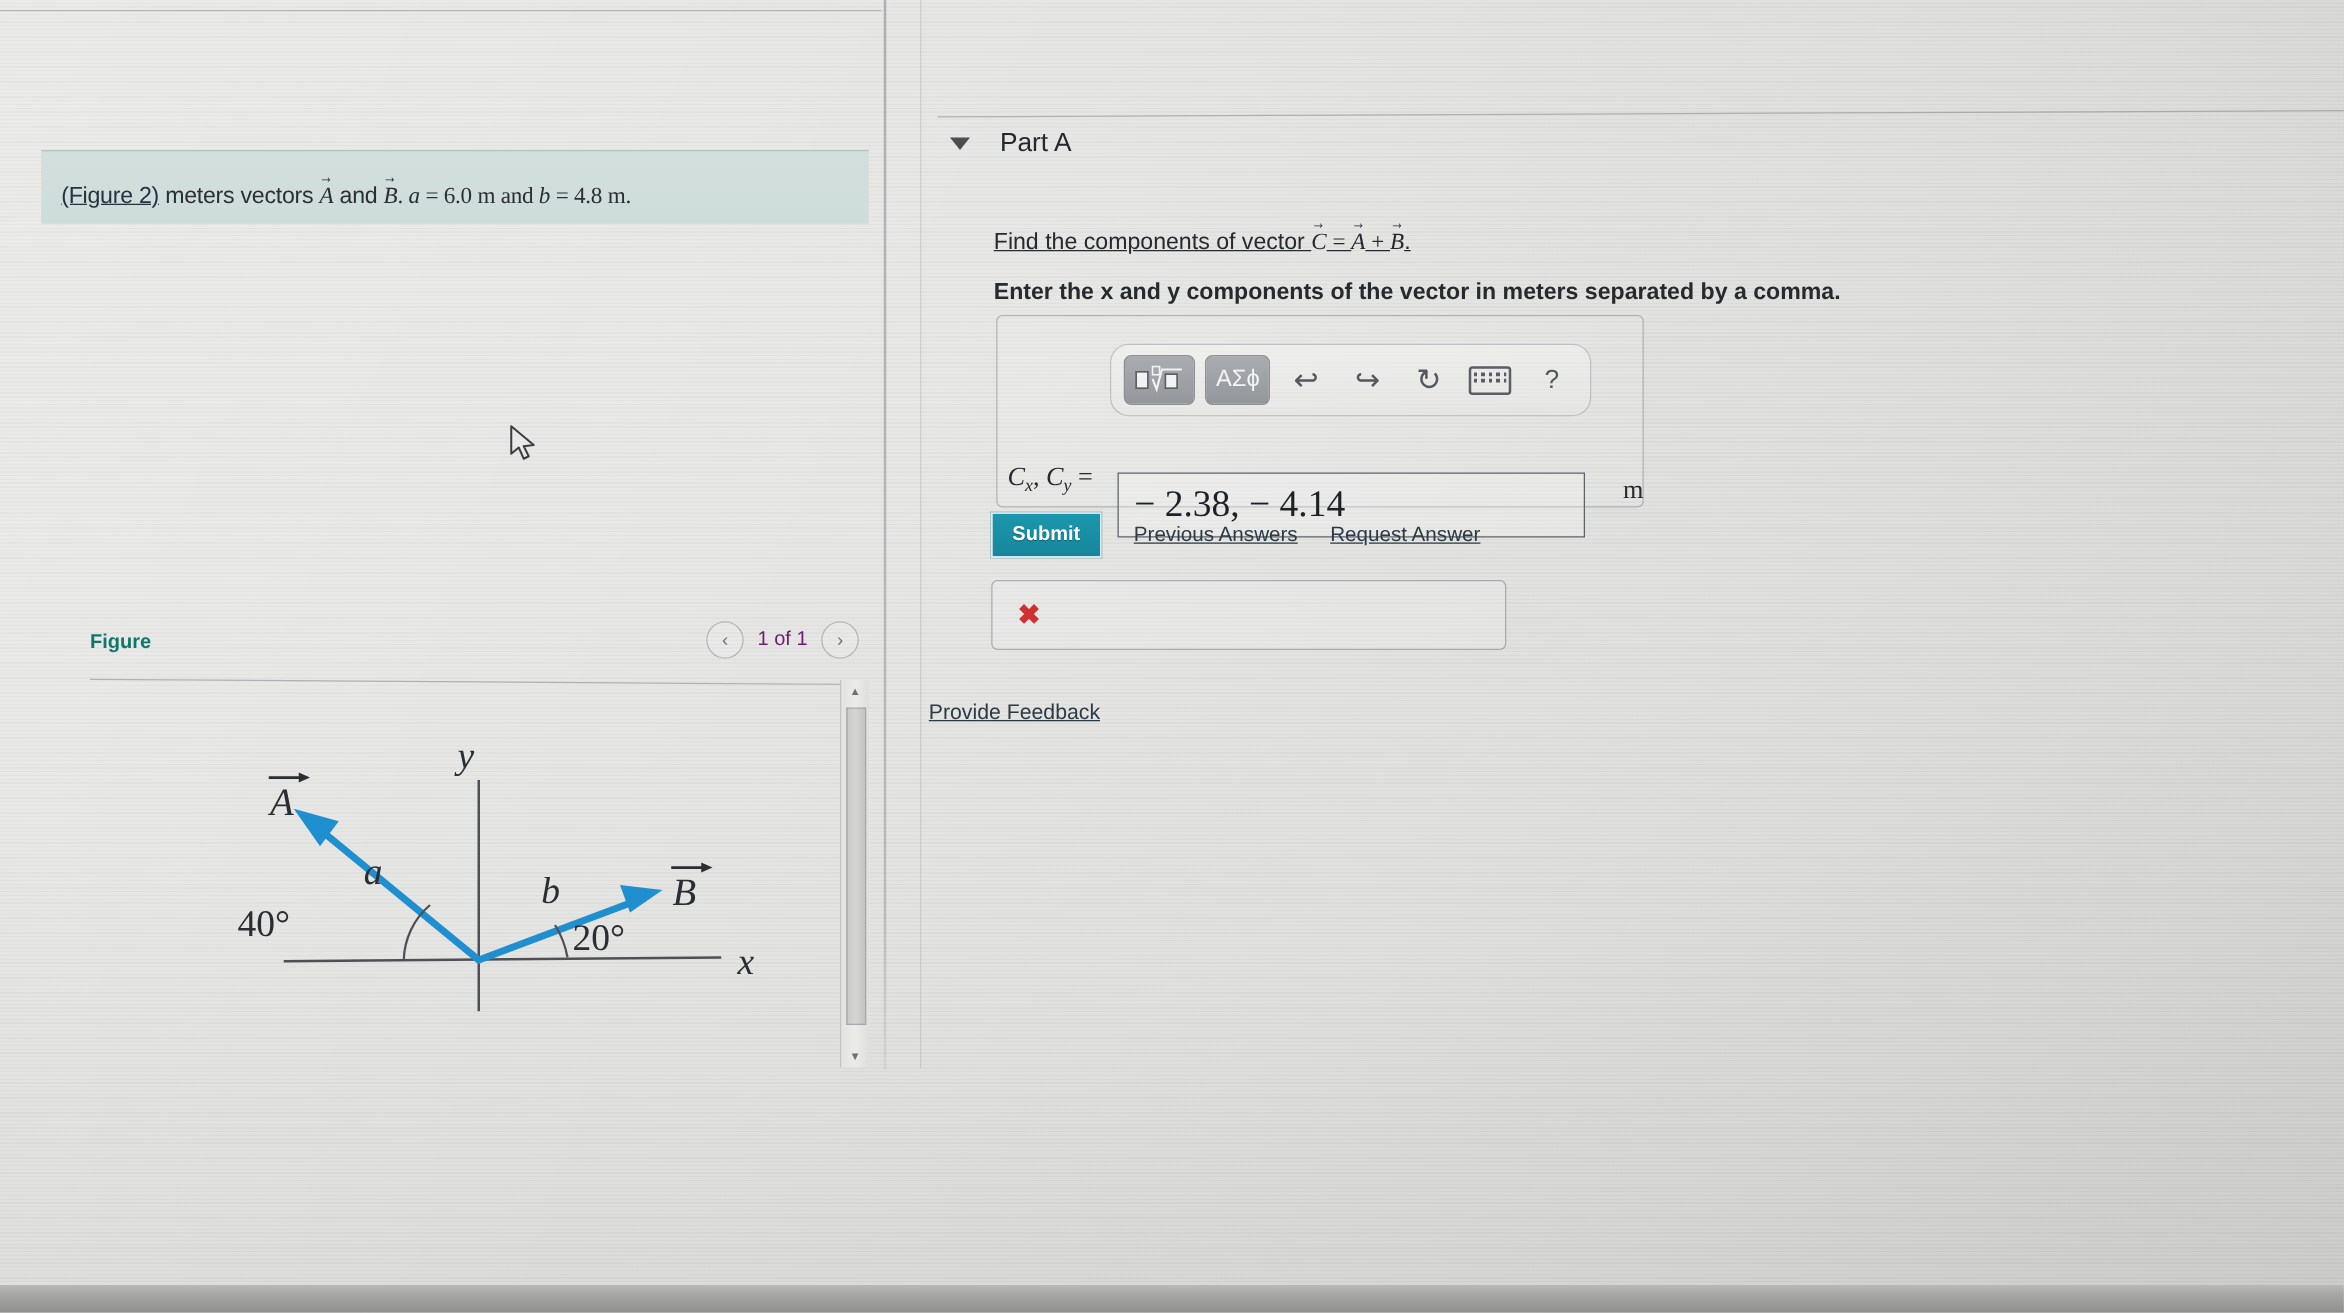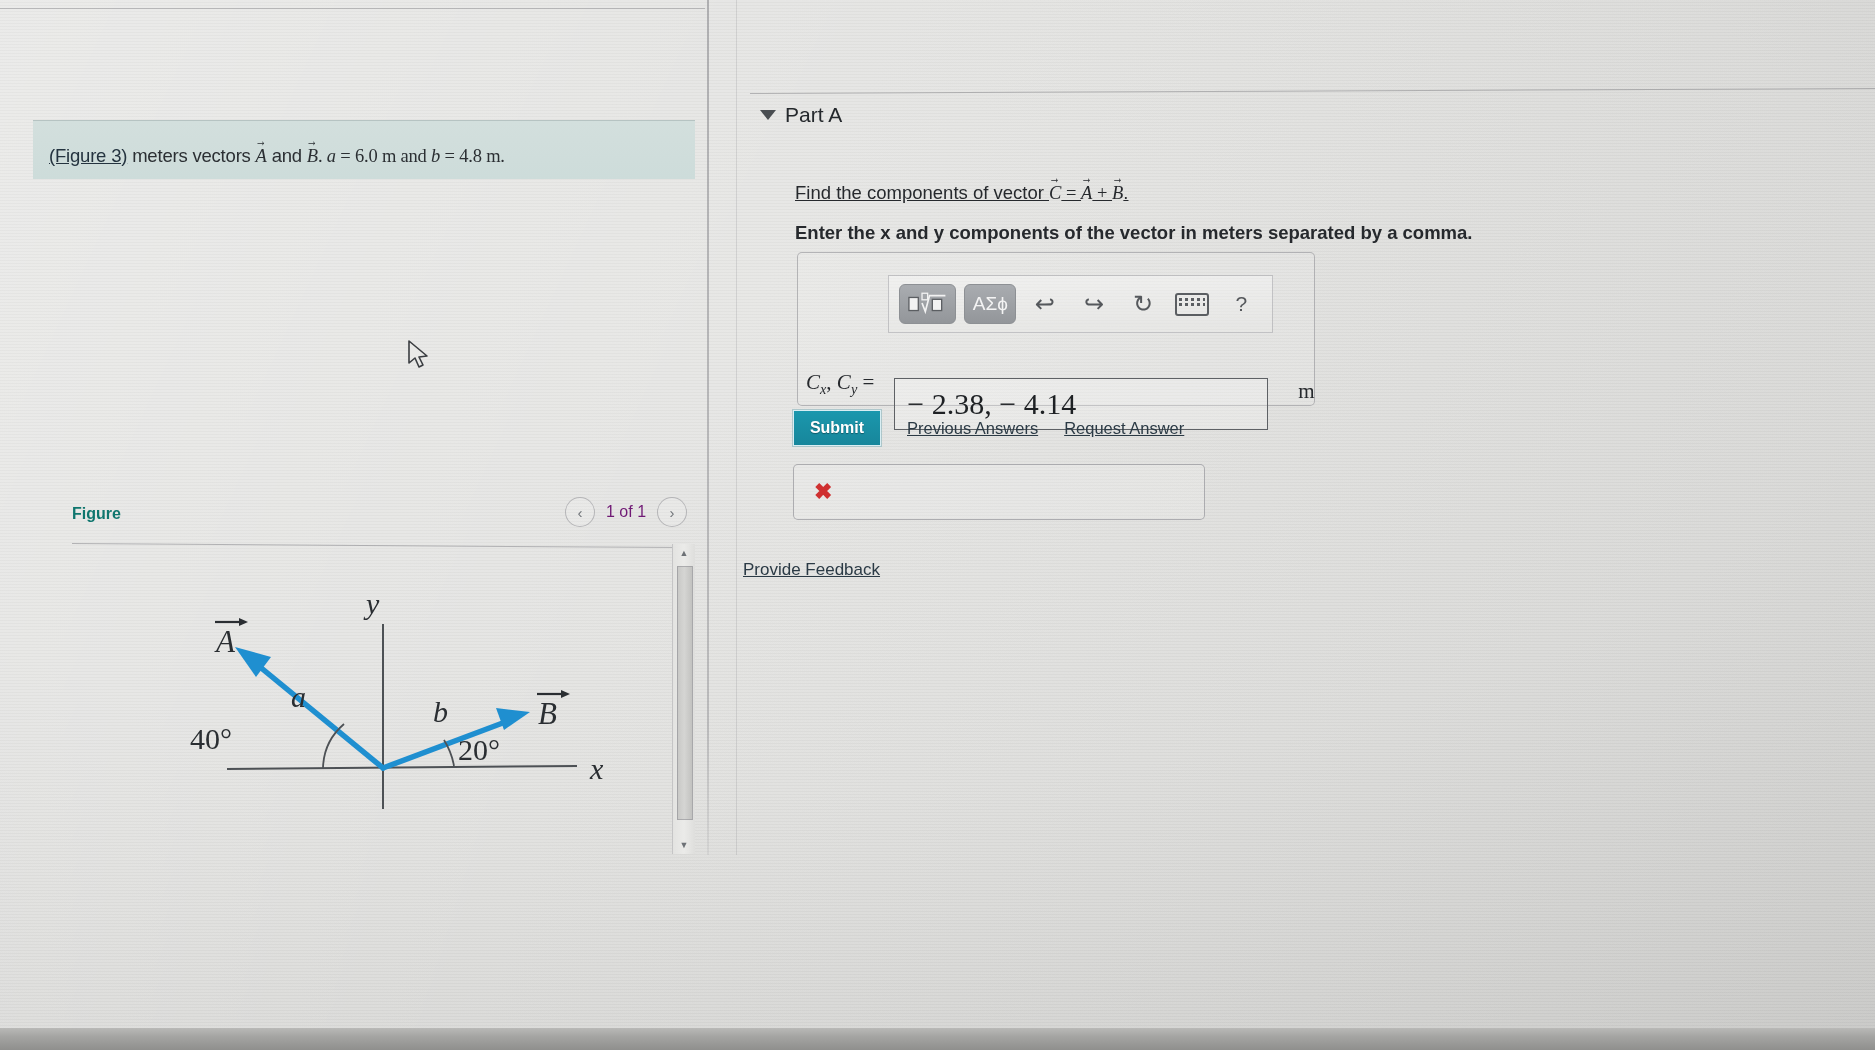--- a/index.html
+++ b/index.html
@@ -167,21 +167,21 @@
   .part-hr {
     position: absolute;
     left: 750px; top: 93px; width: 1125px; height: 1px;
     background: rgba(125,125,130,0.5);
     transform: rotate(-0.25deg);
     transform-origin: left center;
   }
   .part-header {
     position: absolute;
     left: 760px; top: 103px;
-    display: flex; align-items: center; gap: 9px;
+    display: flex; align-items: center; gap: 24px;
   }
   .caret {
     width: 0; height: 0;
     border-left: 8px solid transparent;
     border-right: 8px solid transparent;
     border-top: 10px solid #4a4e52;
   }
   .part-title {
     font-size: 21px;
     color: #24282c;
@@ -204,21 +204,21 @@
     width: 516px; height: 152px;
     border: 1px solid rgba(150,150,155,0.65);
     border-radius: 5px;
     background: rgba(255,255,255,0.10);
   }
   .mathbar {
     position: absolute;
     left: 888px; top: 275px;
     width: 385px; height: 58px;
     border: 1px solid rgba(160,160,165,0.55);
-    border-radius: 0;
+    border-radius: 15px;
     background: linear-gradient(180deg, rgba(255,255,255,0.35) 0%, rgba(232,232,230,0.45) 100%);
     display: flex; align-items: center;
     padding: 0 10px;
     box-sizing: border-box;
     gap: 8px;
   }
   .mb-btn {
     height: 40px;
     min-width: 52px;
     border-radius: 6px;
@@ -342,21 +342,21 @@
 </head>
 <body>
 
 <div id="screen"></div>
 <div class="topline"></div>
 <div class="pane-divider"></div>
 <div class="pane-divider2"></div>
 
 <div class="problem-banner"></div>
 <div class="problem-text">
-  <span class="figlink">(Figure 3)</span><span> meters vectors </span><span class="vec">A</span><span> and </span><span class="vec">B</span><span class="mathserif-up">. <i>a</i> = 6.0 m and <i>b</i> = 4.8 m.</span>
+  <span class="figlink">(Figure 2)</span><span> meters vectors </span><span class="vec">A</span><span> and </span><span class="vec">B</span><span class="mathserif-up">. <i>a</i> = 6.0 m and <i>b</i> = 4.8 m.</span>
 </div>
 
 <div class="figure-title">Figure</div>
 <div class="figure-hr"></div>
 
 <div class="pager">
   <div class="pager-btn">‹</div>
   <div class="pager-label">1 of 1</div>
   <div class="pager-btn">›</div>
 </div>

